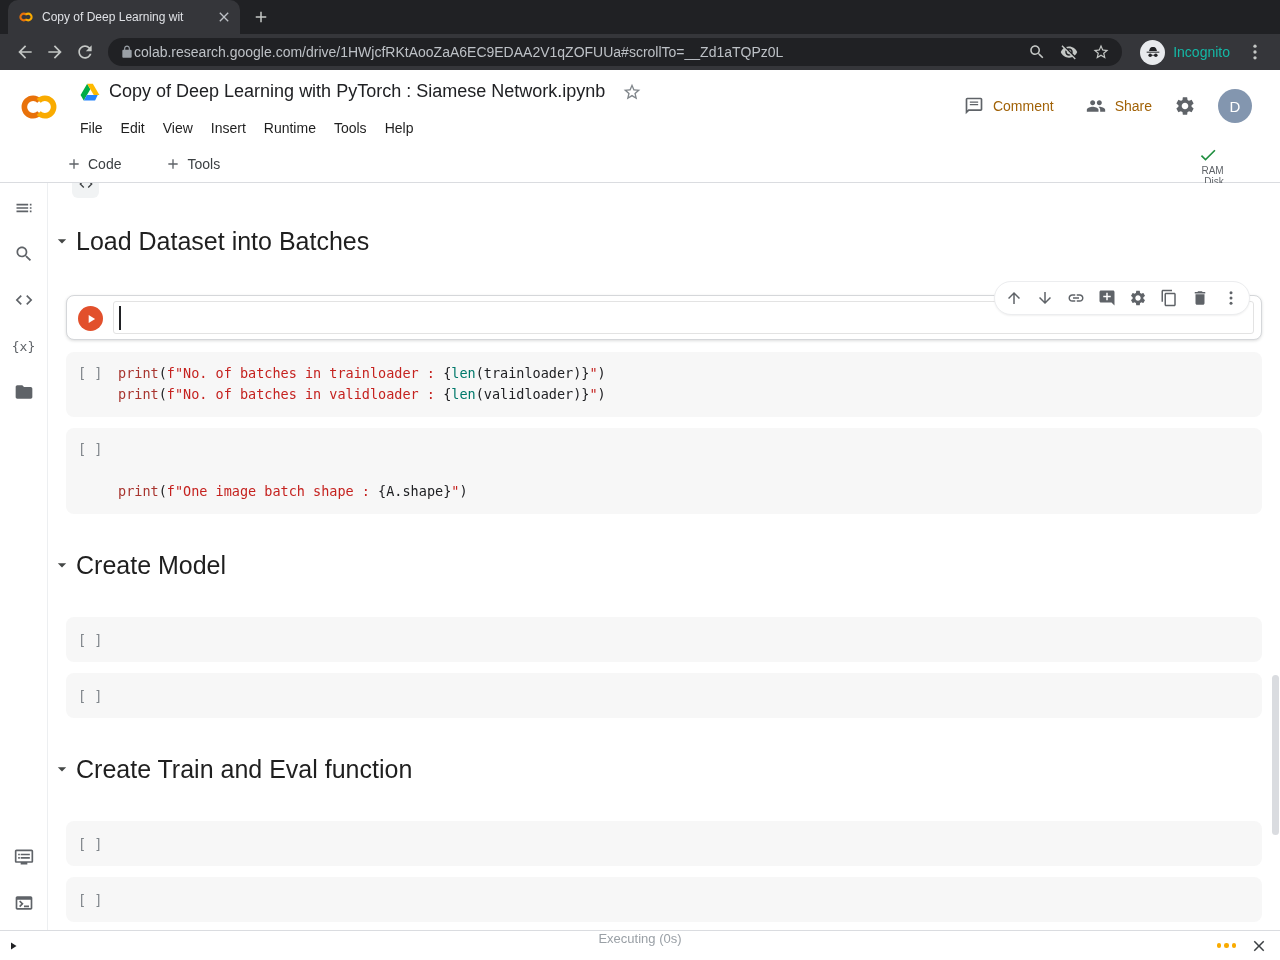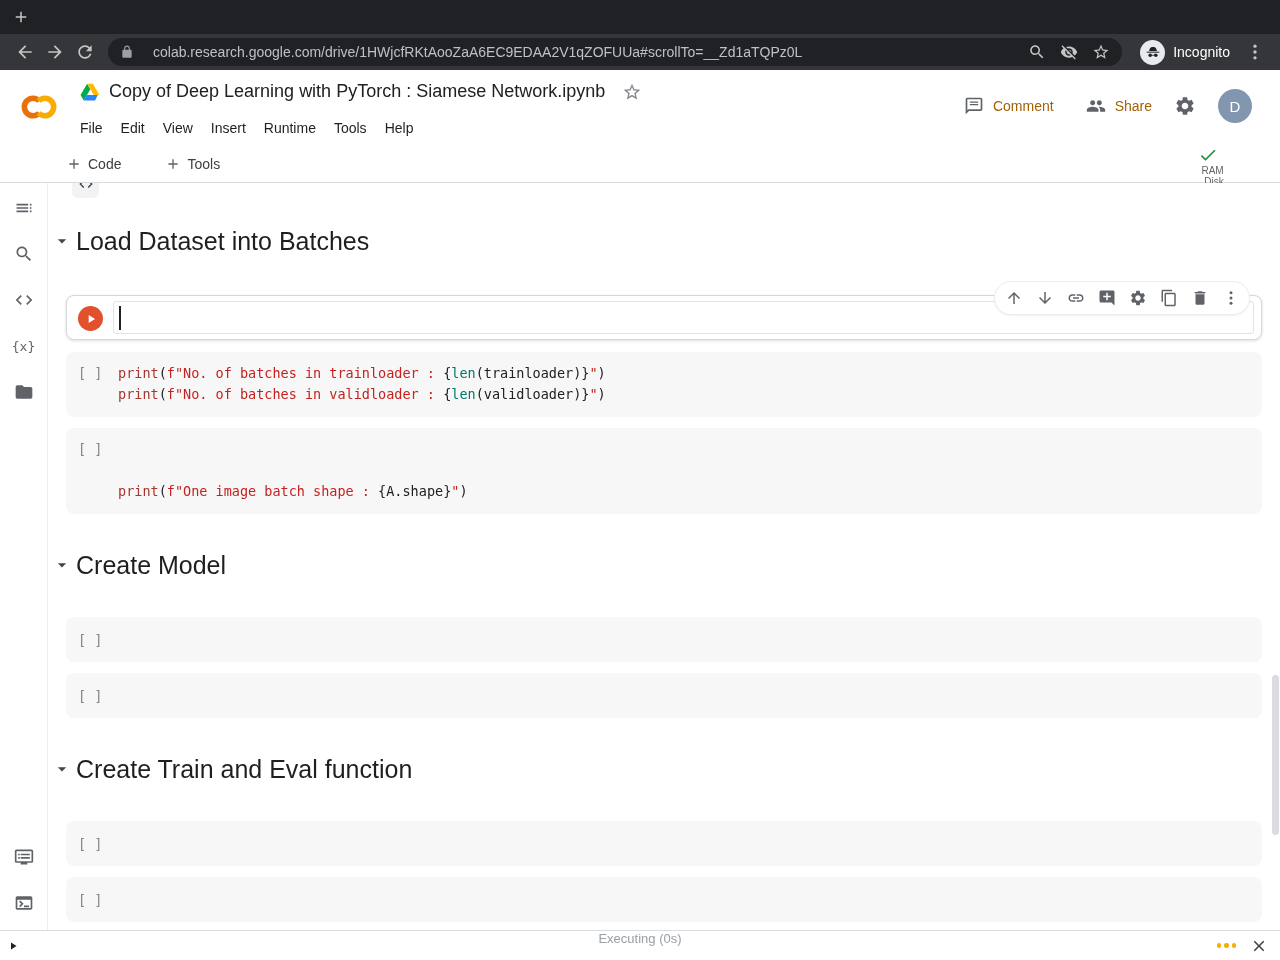--- a/index.html
+++ b/index.html
@@ -16,24 +16,24 @@
   
   .tabstrip { position:absolute; top:0; left:0; width:100%; height:34px; background:#202124; display:flex; align-items:flex-end; }
   .tab { margin-left:8px; width:232px; height:34px; background:#35363A; border-radius:10px 10px 0 0; display:flex; align-items:center; gap:8px; padding:0 8px 0 10px; color:#DFE1E5; font-size:12px; }
   .tab-title { flex:1; white-space:nowrap; overflow:hidden; }
   .tab-close { color:#BDC1C6; display:flex; }
   .newtab { margin:0 0 8px 12px; color:#C4C7C5; }
 
   
   .navbar { position:absolute; top:34px; left:0; width:100%; height:36px; background:#35363A; display:flex; align-items:center; padding:0 10px; }
   .nav-icon { width:30px; height:30px; display:flex; align-items:center; justify-content:center; color:#C4C7C5; border-radius:50%; flex:0 0 auto; }
-  .omnibox { flex:1; height:28px; background:#202124; border-radius:14px; display:flex; align-items:center; gap:19px; padding:0 12px; margin:8px 8px; min-width:0; }
+  .omnibox { flex:1; height:28px; background:#202124; border-radius:14px; display:flex; align-items:center; gap:0; padding:0 12px; margin:8px 8px; min-width:0; }
   .omnibox .url { flex:1; color:#BDC1C6; font-size:14px; white-space:nowrap; overflow:hidden; }
   .ob-icons { display:flex; align-items:center; gap:14px; color:#C4C7C5; }
-  .incog-badge { display:flex; align-items:center; gap:8px; margin:0 10px; color:#ffffff; font-size:14px; flex:0 0 auto; }
+  .incog-badge { display:flex; align-items:center; gap:8px; margin:0 10px; color:#14b8a6; font-size:14px; flex:0 0 auto; }
   .incog-circle { width:25px; height:25px; border-radius:50%; background:#E8EAED; color:#202124; display:flex; align-items:center; justify-content:center; }
 
   
   .colab-header { position:absolute; top:70px; left:0; width:100%; height:75px; background:#fff; }
   .logo { position:absolute; left:14px; top:16px; width:50px; height:42px; }
   .title-row { position:absolute; left:80px; top:11px; display:flex; align-items:center; gap:9px; }
   .doc-title { font-size:18px; color:#202124; white-space:nowrap; }
   .title-star { color:#80868B; margin-left:8px; }
   .menu-row { position:absolute; left:71px; top:46px; display:flex; font-size:14px; color:#1F1F1F; }
   .menu-item { padding:4px 9px; border-radius:4px; }
@@ -217,20 +217,33 @@
           <path fill="#2684FC" d="M4.5 21.3h13.6l3.2-6.6H8.3z"></path>
         </symbol>
       <symbol id="i-colab" viewBox="0 0 24 24">
           <path d="M12.2 8.5A5 5 0 1 0 12.2 15.5" stroke="#E8710A" stroke-width="3.2" fill="none"></path>
           <path d="M11.8 8.5A5 5 0 1 1 11.8 15.5" stroke="#F9AB00" stroke-width="3.2" fill="none"></path>
         </symbol>
     </defs>
   </svg>
 
   <div class="tabstrip">
+    <div class="tab">
+      <span>
+          <svg class="ic16">
+            <use href="#i-colab"></use>
+          </svg>
+        </span>
+      <span class="tab-title">Copy of Deep Learning wit</span>
+      <span class="tab-close">
+          <svg class="ic16">
+            <use href="#i-close"></use>
+          </svg>
+        </span>
+    </div>
     <span class="newtab">
         <svg class="ic">
           <use href="#i-plus"></use>
         </svg>
       </span>
   </div>
 
   <div class="navbar">
     <span class="nav-icon">
         <svg class="ic20">

